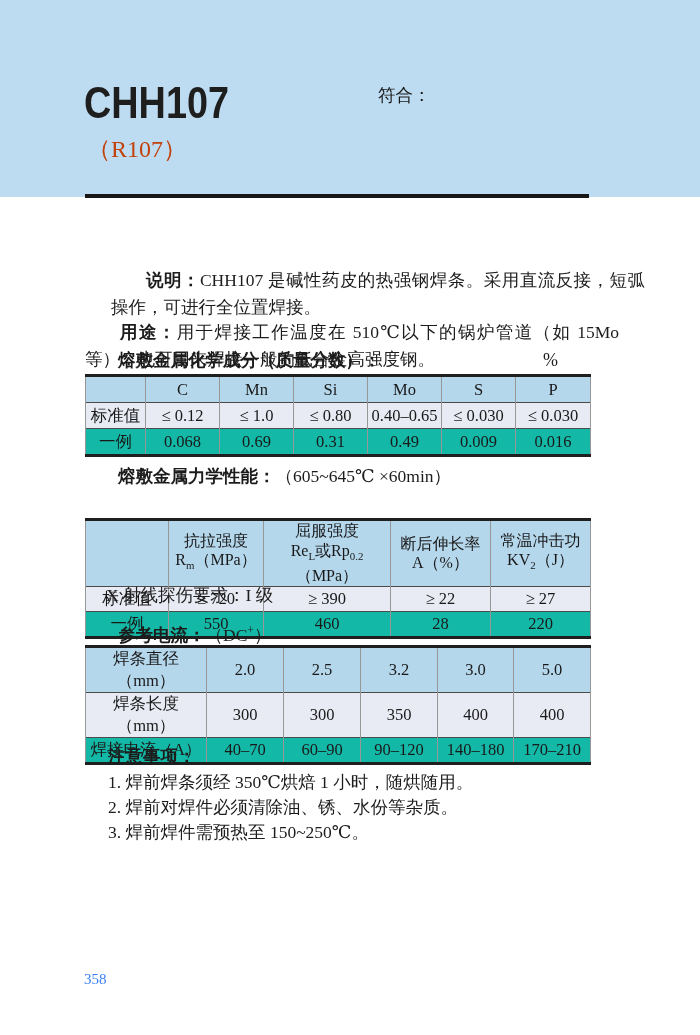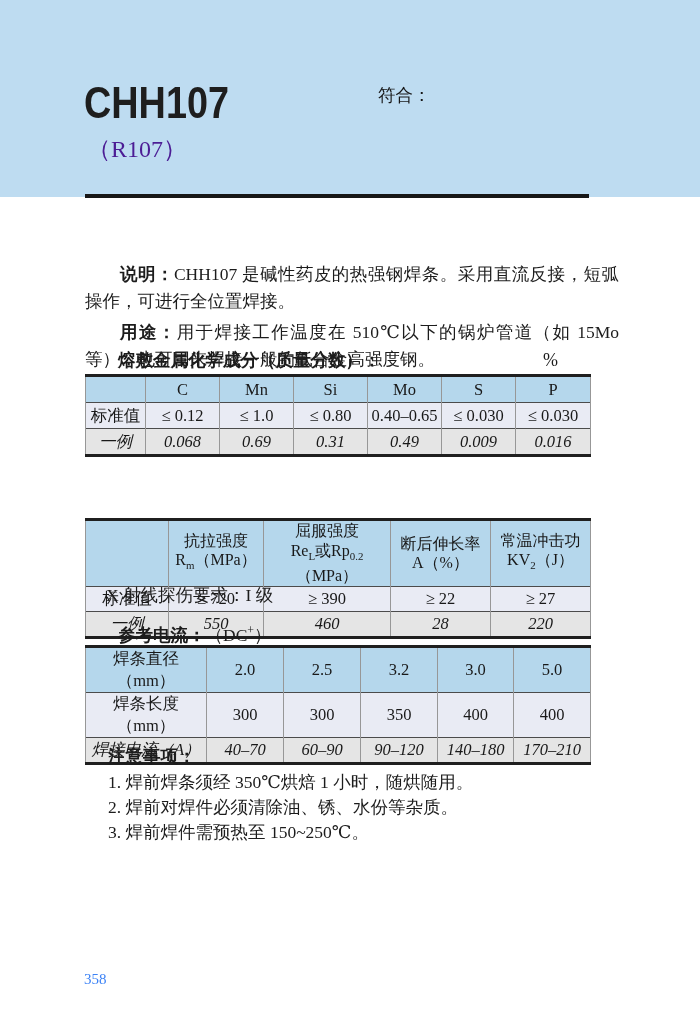--- a/index.html
+++ b/index.html
@@ -10,29 +10,29 @@
     color:#1c1c1c;
   }
   
   .band { position:absolute; left:0; top:0; width:700px; height:197px; background:#bedcf1; }
   .brand {
     position:absolute; left:84px; top:80px;
     font-family:"Liberation Sans","DejaVu Sans",sans-serif;
     font-weight:900; font-size:45px; line-height:45px; color:#1e1e1e;
     transform:scaleX(0.84); transform-origin:left center; letter-spacing:0px;
   }
-  .brand-alt { position:absolute; left:87px; top:133px; font-size:24px; color:#4c1d95; }
+  .brand-alt { position:absolute; left:87px; top:133px; font-size:24px; color:#c2410c; }
   .standards { position:absolute; left:378px; top:84px; font-size:17.5px; line-height:23.5px; color:#161616; display:flex; }
   .standards .conform { white-space:nowrap; margin-right:7px;text-align:center; }
   .standards ul { list-style:none; margin:0; padding:0; }
   .divider { position:absolute; left:85px; top:194px; width:504px; height:4px; background:#171717; }
 
   
   .para { position:absolute; left:85px; width:534px; font-size:17.5px; line-height:27.5px; text-indent:2em; text-align:justify; }
-  .p-shuoming { top:243px; }
+  .p-shuoming { top:249px;margin-left:26px; }
   .p-yongtu  { top:301px; }
   .lbl { font-family:"Liberation Sans","DejaVu Sans",sans-serif; font-weight:700; }
 
   
   .sec-title { position:absolute; font-size:17.5px; line-height:20px; white-space:nowrap; }
   .sec-title .hei { font-family:"Liberation Sans","DejaVu Sans",sans-serif; font-weight:700; }
   .chem-bar { left:85px; top:350px; width:505px; display:flex; justify-content:space-between; align-items:flex-end; }
   .chem-bar .hei { padding-left:33px; }
   .chem-bar .unit { padding-right:32px; font-size:18px; }
   .mech-bar { left:118px; top:466px; }
@@ -42,21 +42,21 @@
   
   table { position:absolute; left:85px; width:505px; border-collapse:collapse; table-layout:fixed;
           border-top:3px solid #1f1f1f; border-bottom:3px solid #1f1f1f; }
   th, td { border-left:1px solid #979797; border-right:1px solid #979797;
            text-align:center; vertical-align:middle; font-weight:normal;
            font-size:16.5px; padding:0; color:#191919; }
   tr { border-top:1.5px solid #4b4b4b; }
   tr:first-child { border-top:none; }
   .hd  { background:#b5d7ec; }
   .r1 td, .r1 th { background:#e9ebf4; }
-  .r2 td, .r2 th { background:#e5e5e5;font-style:italic; }
+  .r2 td, .r2 th { background:#14b8a6; }
   sub { font-size:68%; }
   sup { font-size:68%; }
 
   .t-chem { top:374px; }
   .t-chem th, .t-chem td { height:25px; }
 
   .t-mech { top:518px;border-radius:21px; }
   .t-mech .hd { height:42px; font-size:16px; line-height:19.5px; }
   .t-mech td, .t-mech tbody th { height:24px; }
 
@@ -126,20 +126,23 @@
       <td>0.068</td>
       <td>0.69</td>
       <td>0.31</td>
       <td>0.49</td>
       <td>0.009</td>
       <td>0.016</td>
     </tr>
   </tbody>
     </table>
 
+  <div class="sec-title mech-bar">
+    <span class="hei">熔敷金属力学性能：</span><span>（605~645℃ ×60min）</span>
+  </div>
 
   <table class="t-mech">
     <colgroup>
         <col style="width:83px">
         <col style="width:95px">
         <col style="width:127px">
         <col style="width:100px">
         <col style="width:100px">
       </colgroup>
     <tbody>

